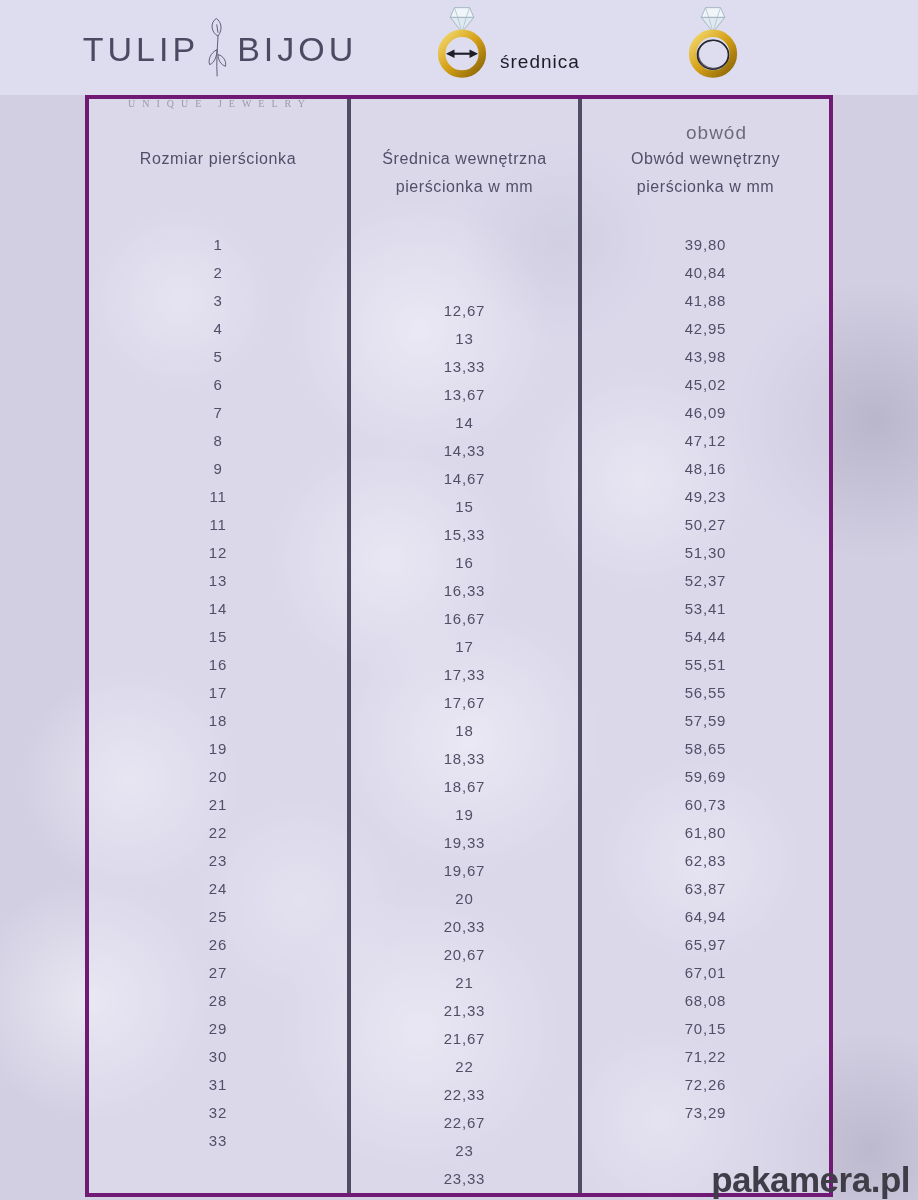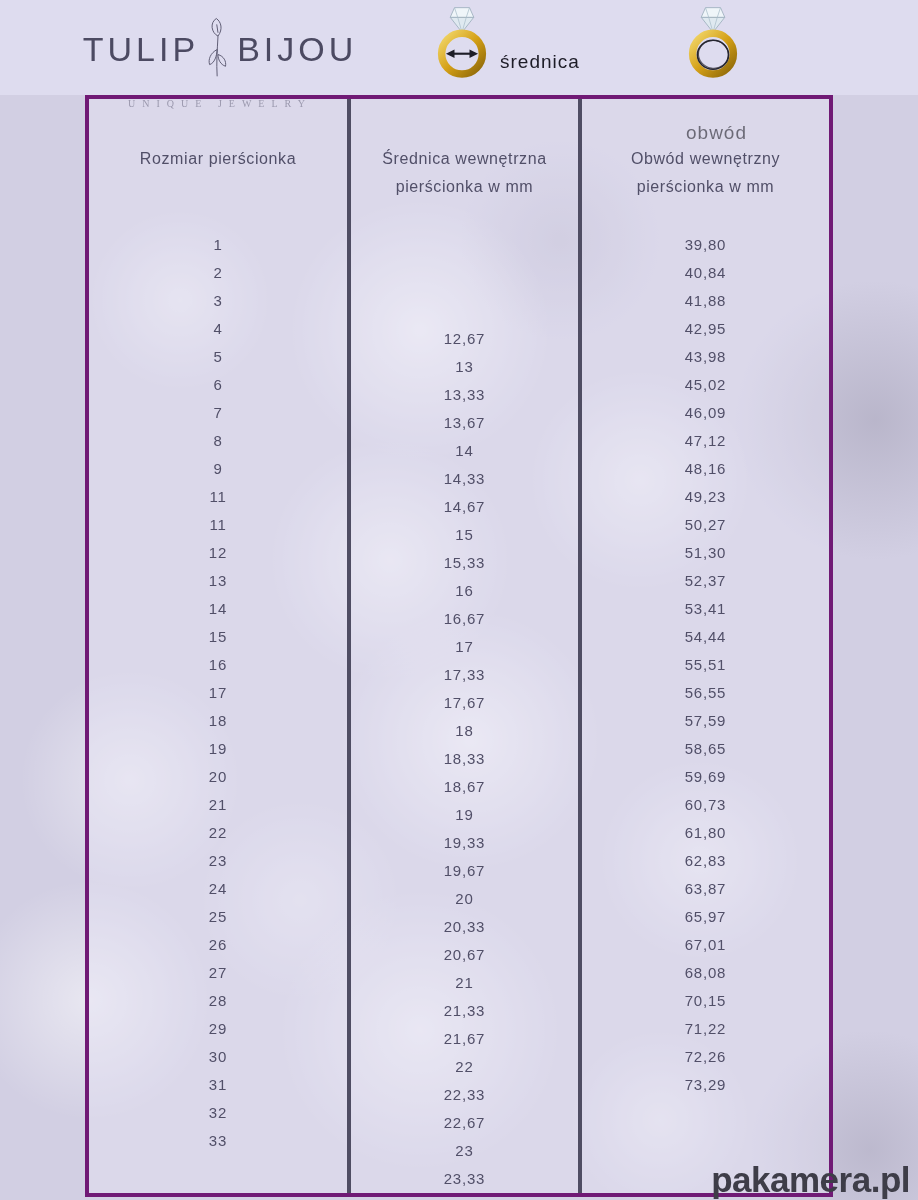--- a/index.html
+++ b/index.html
@@ -206,20 +206,21 @@
         <div class="cell">12,67</div>
         <div class="cell">13</div>
         <div class="cell">13,33</div>
         <div class="cell">13,67</div>
         <div class="cell">14</div>
         <div class="cell">14,33</div>
         <div class="cell">14,67</div>
         <div class="cell">15</div>
         <div class="cell">15,33</div>
         <div class="cell">16</div>
+        <div class="cell">16,33</div>
         <div class="cell">16,67</div>
         <div class="cell">17</div>
         <div class="cell">17,33</div>
         <div class="cell">17,67</div>
         <div class="cell">18</div>
         <div class="cell">18,33</div>
         <div class="cell">18,67</div>
         <div class="cell">19</div>
         <div class="cell">19,33</div>
         <div class="cell">19,67</div>
@@ -259,20 +260,21 @@
         <div class="cell">54,44</div>
         <div class="cell">55,51</div>
         <div class="cell">56,55</div>
         <div class="cell">57,59</div>
         <div class="cell">58,65</div>
         <div class="cell">59,69</div>
         <div class="cell">60,73</div>
         <div class="cell">61,80</div>
         <div class="cell">62,83</div>
         <div class="cell">63,87</div>
+        <div class="cell">64,94</div>
         <div class="cell">65,97</div>
         <div class="cell">67,01</div>
         <div class="cell">68,08</div>
         <div class="cell">70,15</div>
         <div class="cell">71,22</div>
         <div class="cell">72,26</div>
         <div class="cell">73,29</div>
       </div>
   </div>
 </div>

